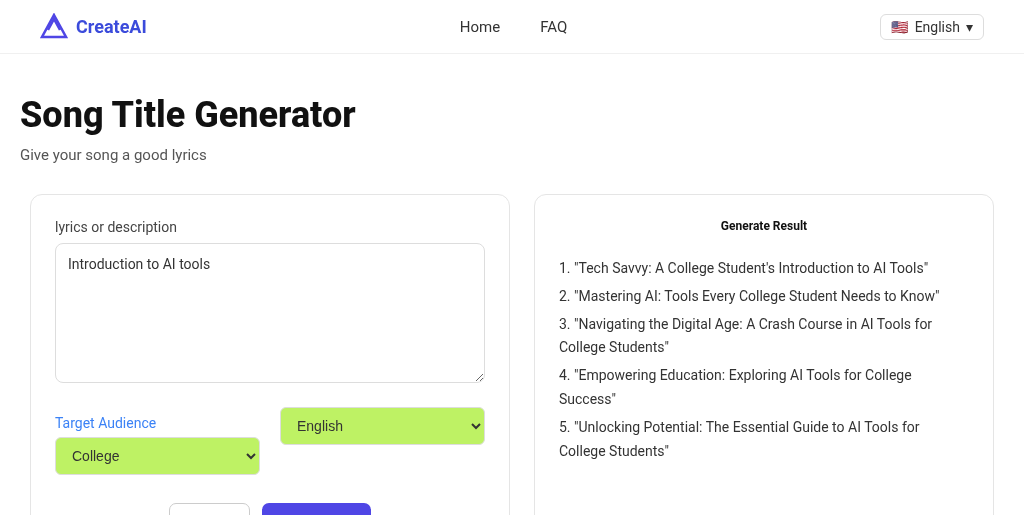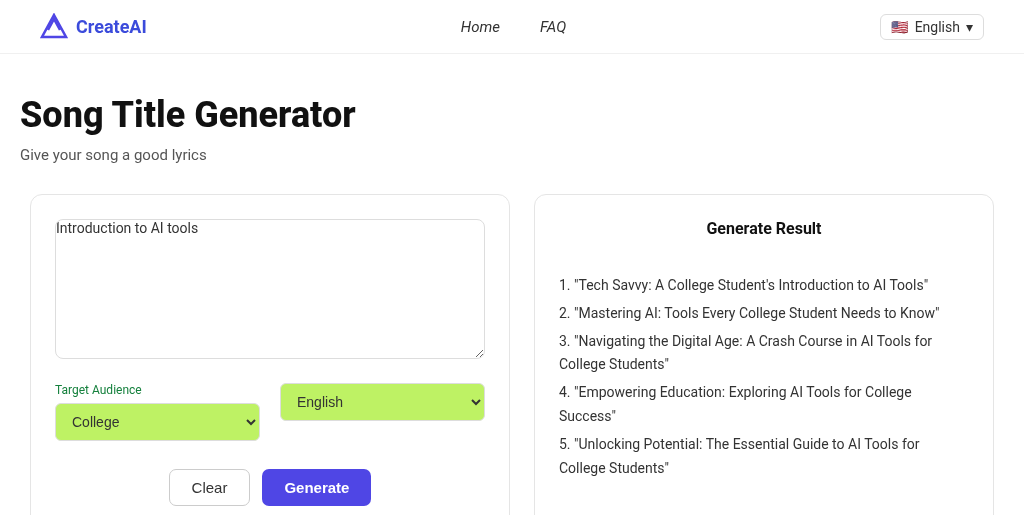--- a/index.html
+++ b/index.html
@@ -40,21 +40,20 @@
       color: #3b4bdb;
     }
     nav {
       display: flex;
       gap: 40px;
     }
     nav a {
       text-decoration: none;
       color: #333;
       font-size: 15px;
-      font-style: italic;
     }
     .lang-selector {
       display: flex;
       align-items: center;
       gap: 6px;
       border: 1px solid #ddd;
       border-radius: 6px;
       padding: 4px 10px;
       font-size: 14px;
       cursor: pointer;
@@ -100,40 +99,41 @@
     .field-label {
       font-size: 14px;
       color: #444;
       margin-bottom: 8px;
     }
     .lyrics-textarea {
       width: 100%;
       height: 140px;
       border: 1px solid #ddd;
       border-radius: 8px;
-      padding: 0;
+      padding: 12px;
       font-size: 14px;
       color: #333;
       resize: vertical;
       outline: none;
       font-family: inherit;
     }
     .selects-row {
       display: flex;
       gap: 20px;
       margin-top: 20px;
     }
     .select-group {
       flex: 1;
     }
     .select-group label {
       display: block;
-      font-size: 12px;
-      color: #15803d;
+      font-size: 14px;
+      color: #3b82f6;
       margin-bottom: 6px;
+      margin-top: 8px;
     }
     .select-group select {
       width: 100%;
       padding: 9px 12px;
       border: 1px solid #ddd;
       border-radius: 6px;
       font-size: 14px;
       color: #333;
       background: #bef264;
       cursor: pointer;
@@ -169,24 +169,24 @@
     
     .right-panel {
       background: #fff;
       border: 1px solid #e5e5e5;
       border-radius: 12px;
       padding: 24px;
       width: 460px;
       min-height: 310px;
     }
     .result-title {
-      font-size: 16px;
+      font-size: 12px;
       font-weight: 700;
       text-align: center;
-      margin-bottom: 36px;
+      margin-bottom: 24px;
       color: #111;
     }
     .result-list {
       list-style: none;
       font-size: 14px;
       line-height: 1.7;
       color: #333;
     }
     .result-list li {
       margin-bottom: 4px;
@@ -215,20 +215,21 @@
 </header>
 
 <div class="hero">
   <h1>Song Title Generator</h1>
   <p>Give your song a good lyrics</p>
 </div>
 
 <div class="main-content">
 
   <div class="left-panel">
+    <div class="field-label">lyrics or description</div>
     <textarea class="lyrics-textarea" id="lyrics-textarea" style="">Introduction to AI tools</textarea>
 
     <div class="selects-row">
       <div class="select-group">
         <label>Target Audience</label>
         <select id="audience-select">
         <option value="College">College</option><option value="Kids">Kids</option><option value="Teens">Teens</option><option value="Adults">Adults</option></select>
       </div>
       <div class="select-group">
         <select id="language-select">

